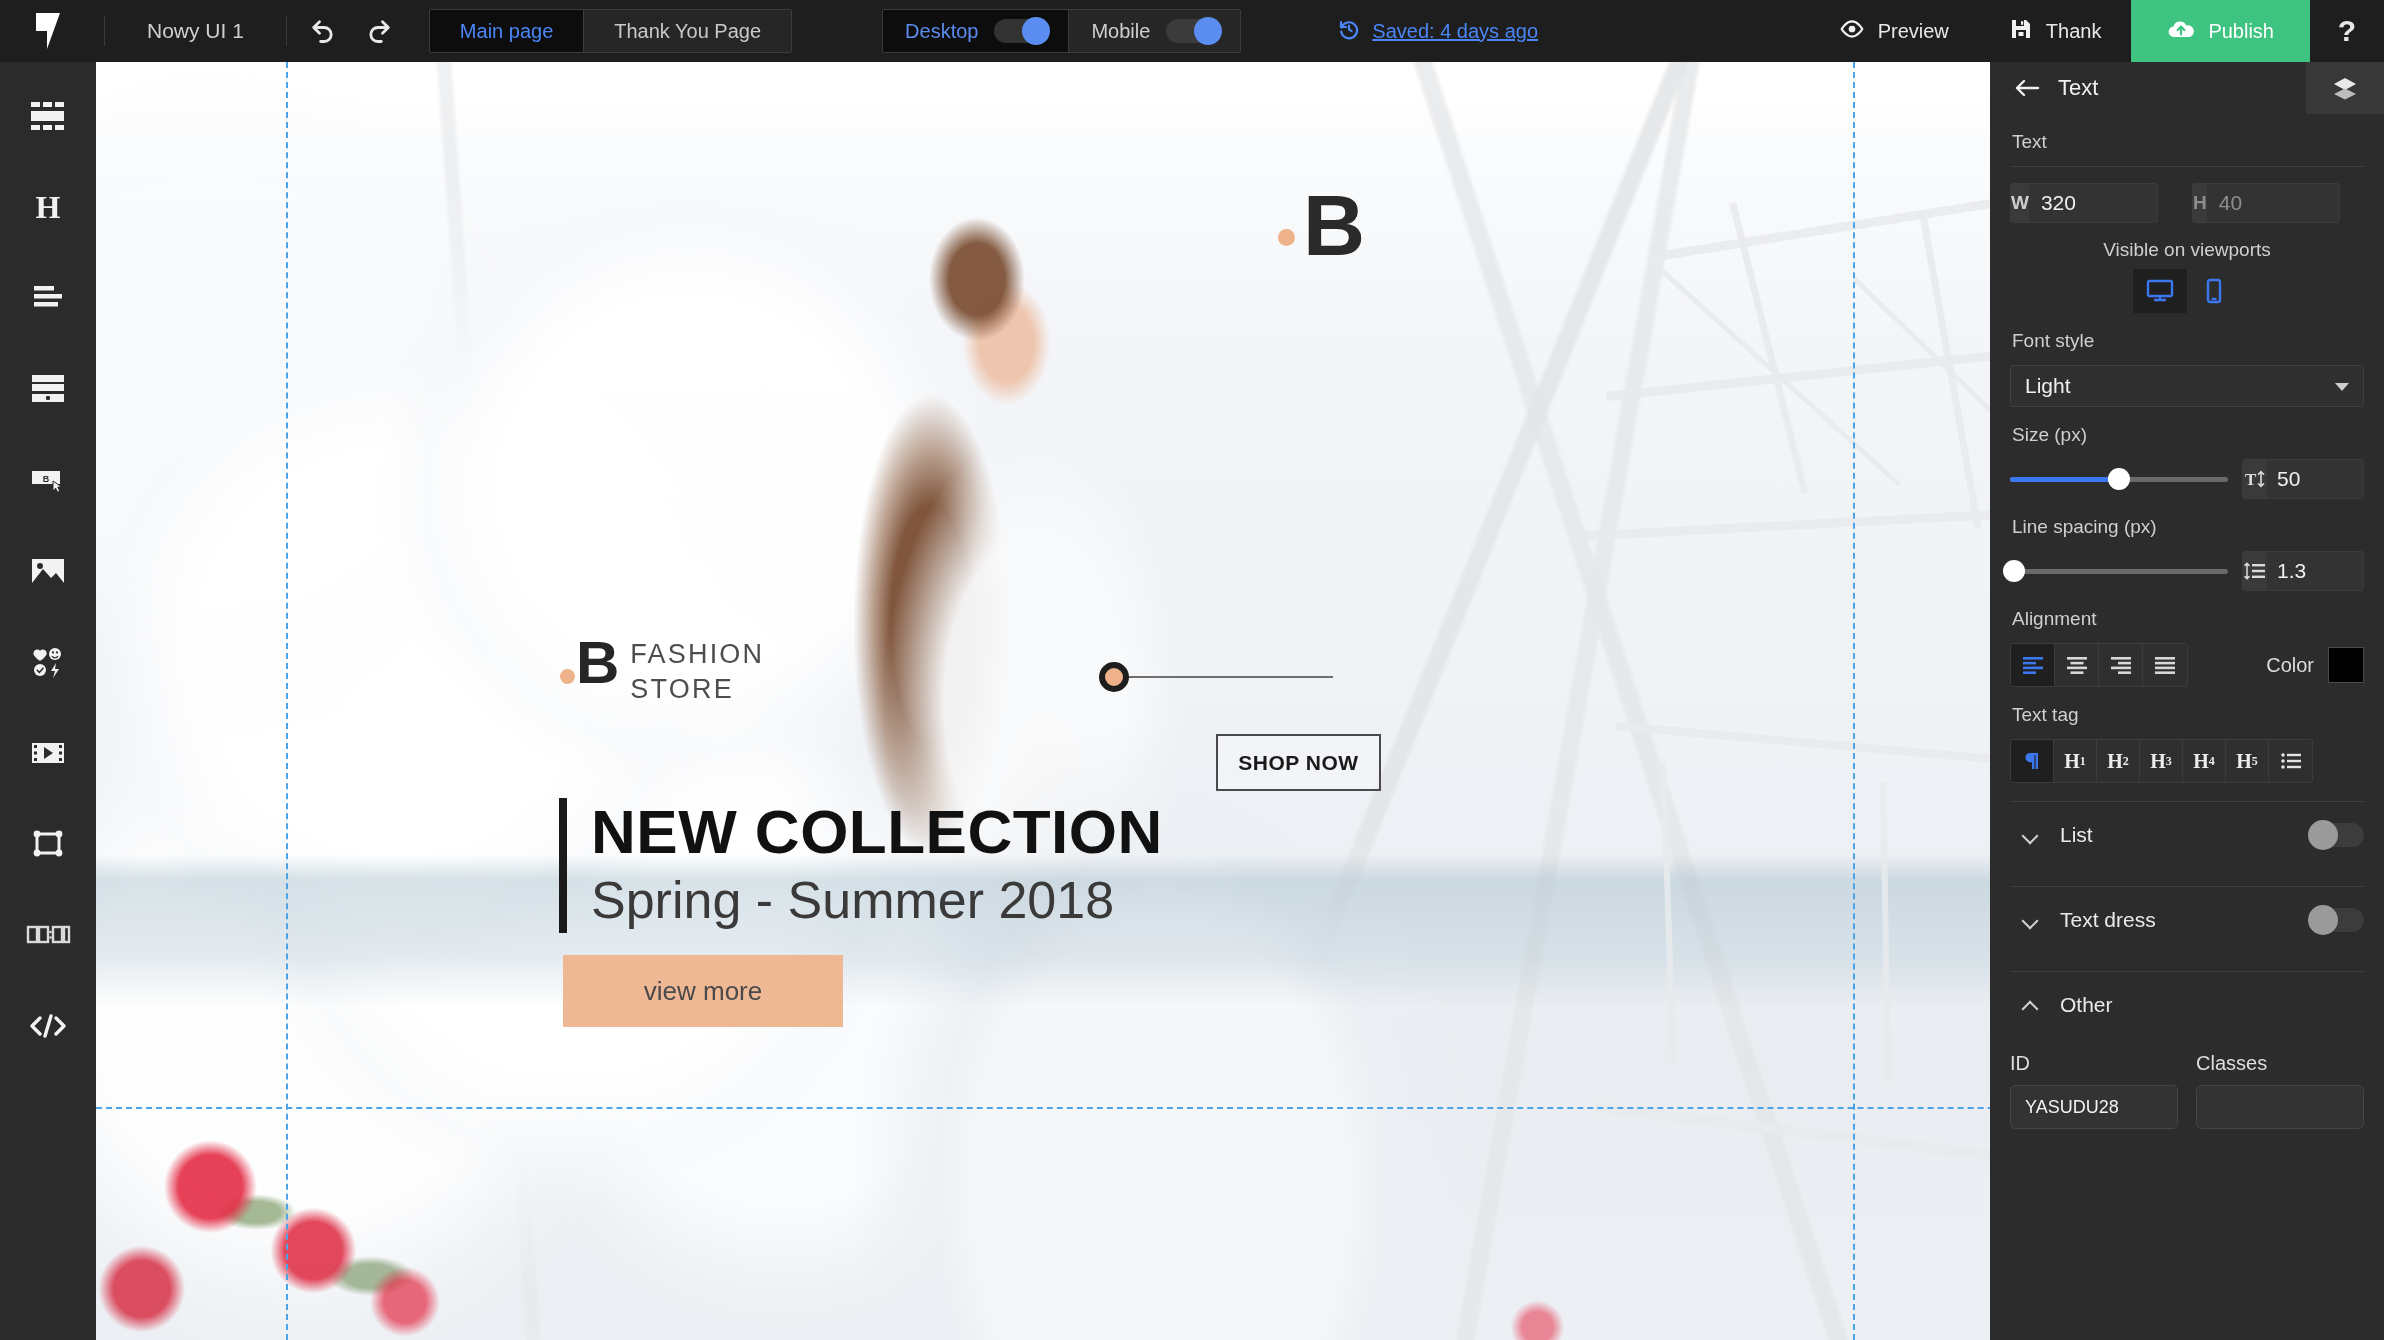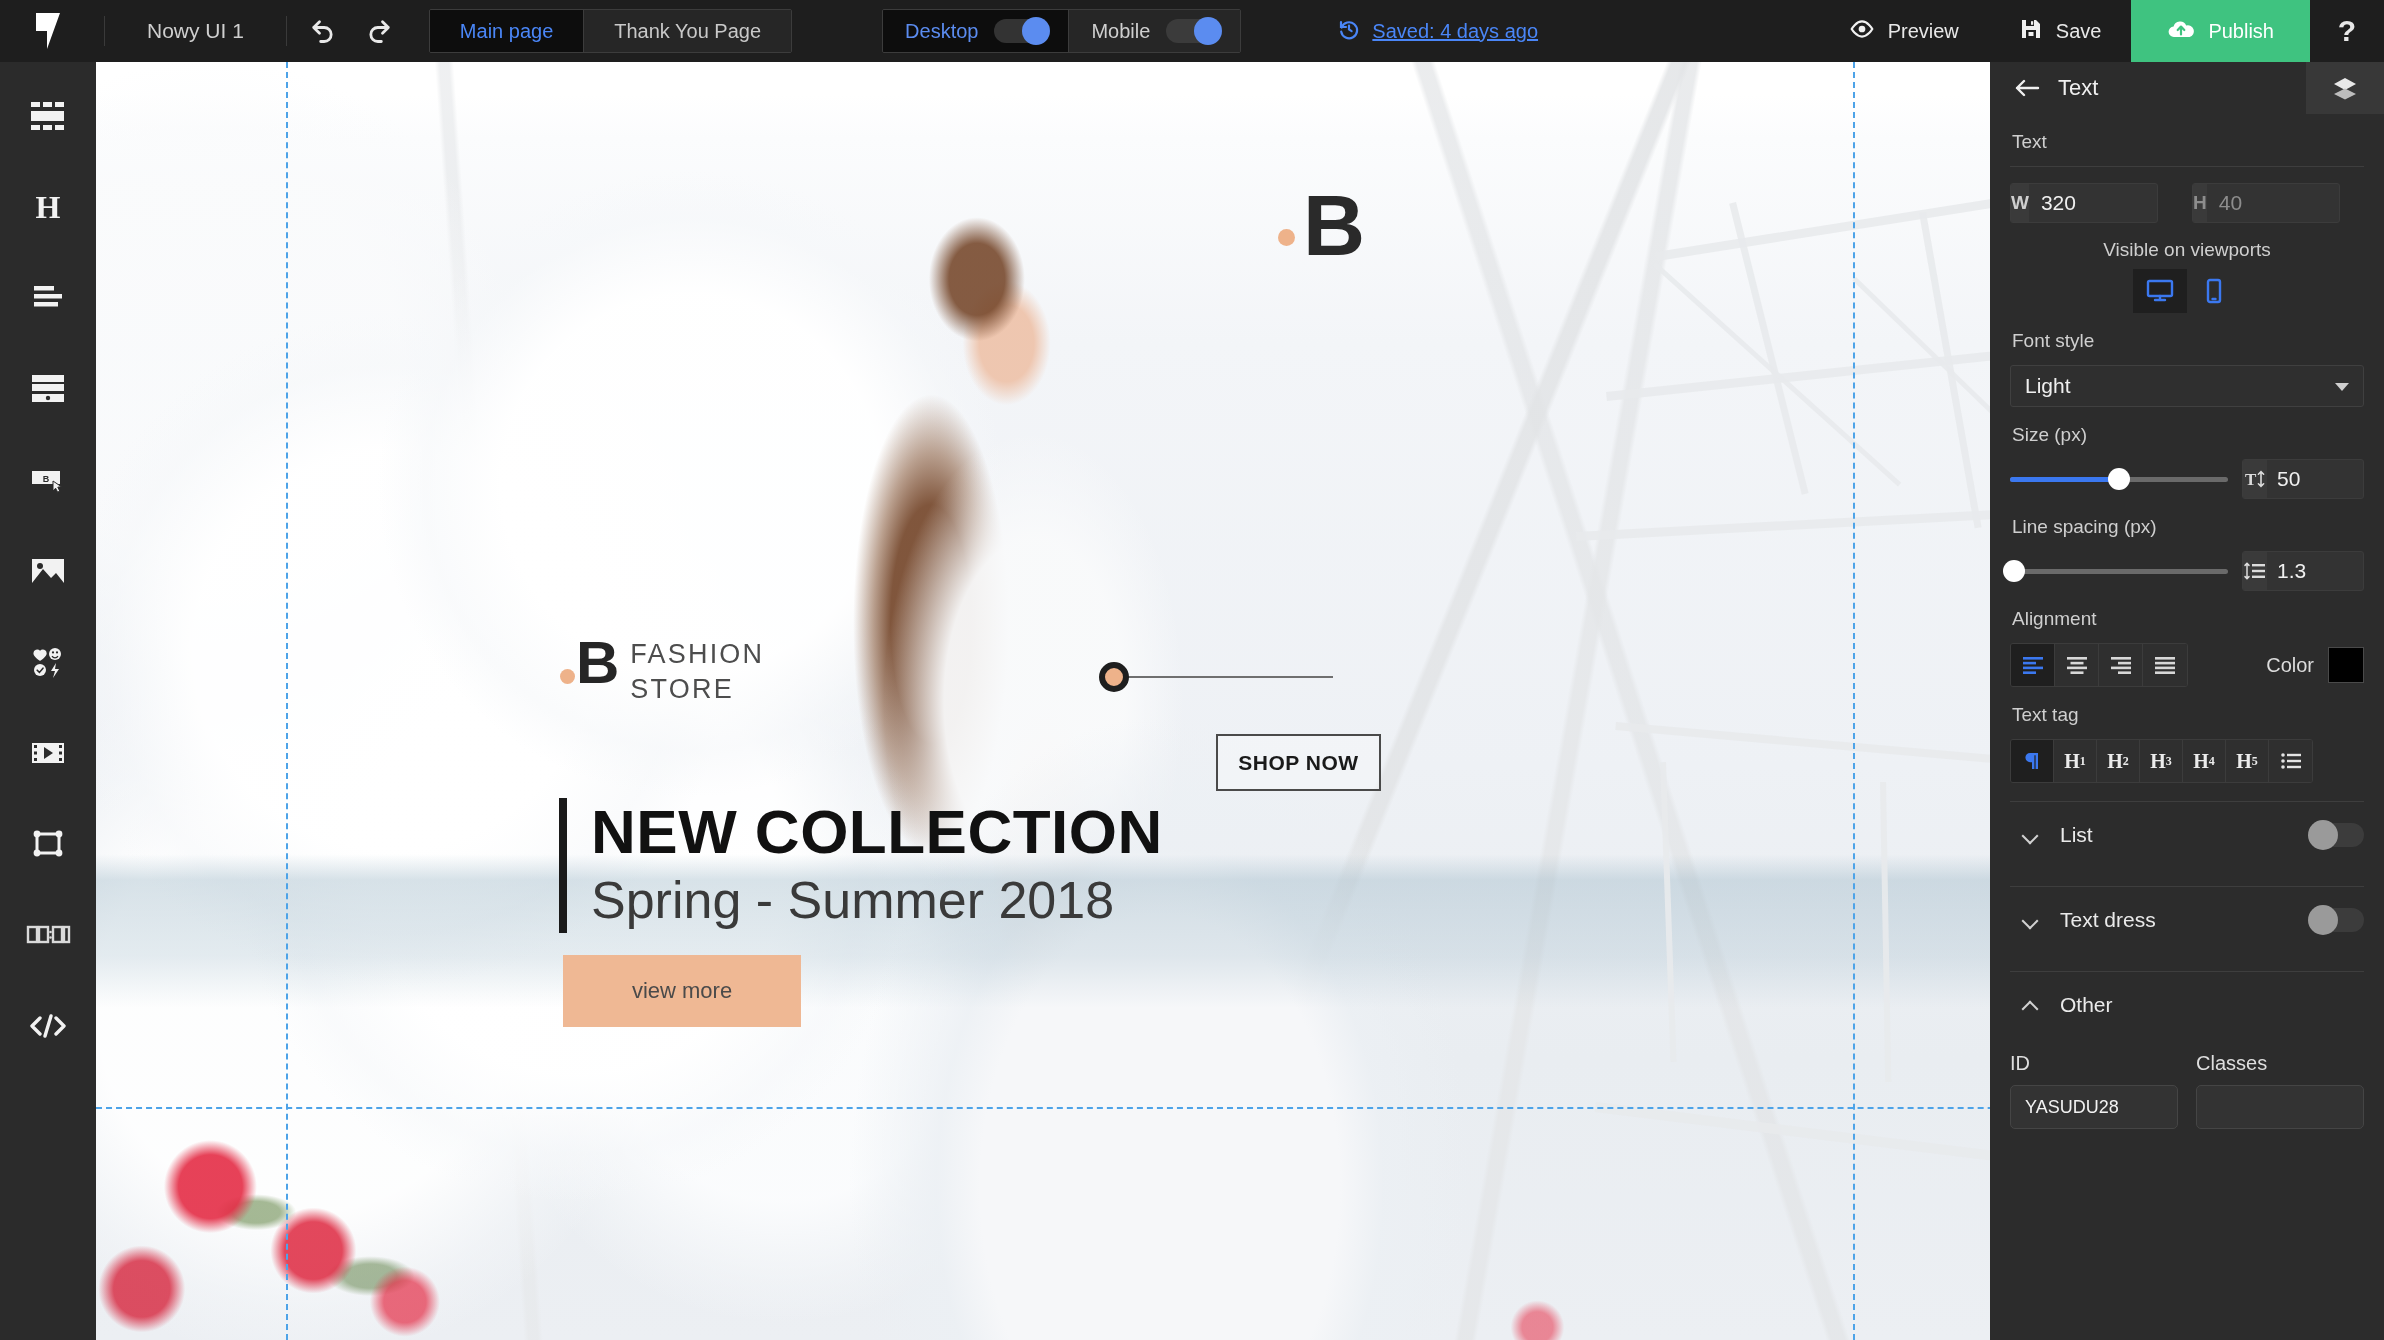--- a/index.html
+++ b/index.html
@@ -229,24 +229,24 @@
     font-size: 62px; font-weight: 700; color: #111;
     letter-spacing: .5px; line-height: 1.1; white-space: nowrap;
   }
   .headline .h2 {
     font-size: 52px; font-weight: 300; color: #3a3a3a;
     line-height: 1.25; white-space: nowrap; margin-top: 2px;
   }
 
   .viewmore {
     position: absolute; left: 467px; top: 893px;
-    width: 238px; height: 72px;
+    width: 280px; height: 72px;
     background: #efb894;
     display: flex; align-items: center; justify-content: center;
-    color: #4a4a4a; font-size: 22px; cursor: pointer;
+    color: #4a4a4a; font-size: 26px; cursor: pointer;
   }
 
   .prodblock { position: absolute; right: 395px; top: 690px; text-align: right; }
   .prodblock .pname {
     font-size: 50px; font-weight: 700; color: #161616; line-height: 1.05;
   }
   .prodblock .pname .dot {
     display: inline-block; width: 12px; height: 12px; border-radius: 50%;
     background: #eeb28a; margin-right: 6px; vertical-align: 7px;
   }
@@ -498,21 +498,21 @@
     <div class="tb-action">
       <span>
         <svg width="24" height="24" viewBox="0 0 24 24">
             <path d="M3 3h14l4 4v14H3z" fill="#f0f0f0"></path>
             <rect x="7" y="3" width="8" height="6" fill="#1e1e1e"></rect>
             <rect x="12" y="4.2" width="2.2" height="3.6" fill="#f0f0f0"></rect>
             <rect x="7" y="13" width="10" height="8" fill="#1e1e1e"></rect>
             <rect x="9.5" y="15" width="5" height="4" fill="#f0f0f0"></rect>
           </svg>
       </span>
-      <span>Save</span>
+      <span>Thank</span>
     </div>
     <div class="tb-action publish">
       <span>
         <svg width="28" height="24" viewBox="0 0 28 24">
             <path d="M7 20a5.2 5.2 0 0 1-.4-10.4A6.6 6.6 0 0 1 19.2 8.6 4.8 4.8 0 0 1 22.6 20z" fill="#fff"></path>
             <path d="M14 17.5V10 M10.7 13l3.3-3.4L17.3 13" stroke="#3fc380" stroke-width="2.2" fill="none" stroke-linecap="round" stroke-linejoin="round"></path>
           </svg>
       </span>
       <span>Publish</span>
     </div>

